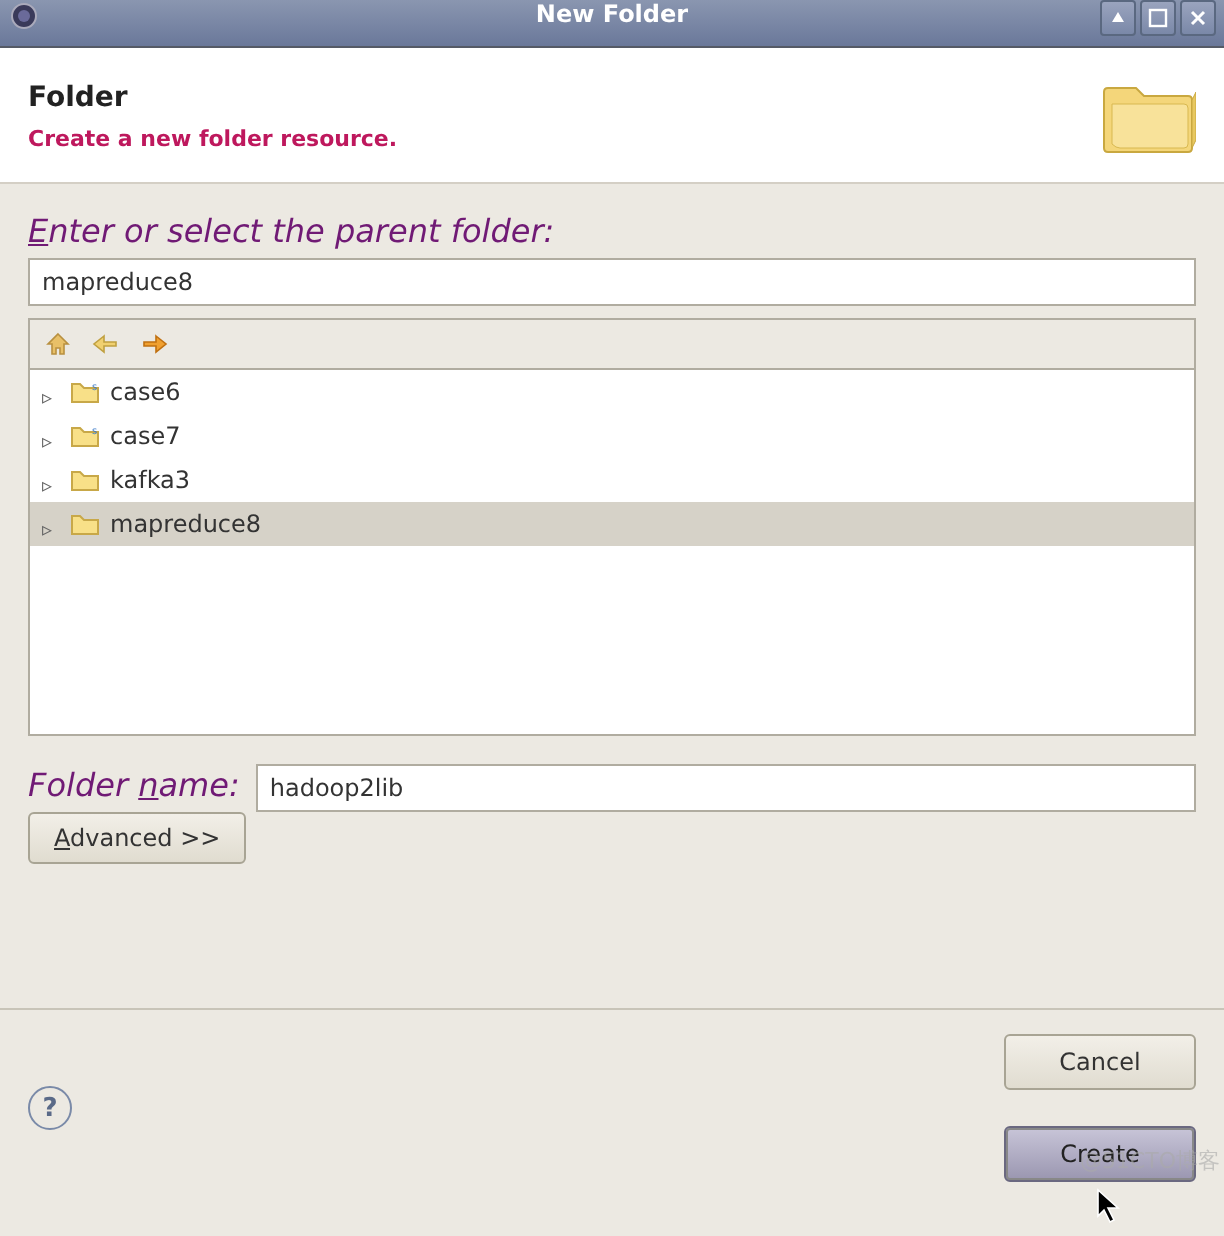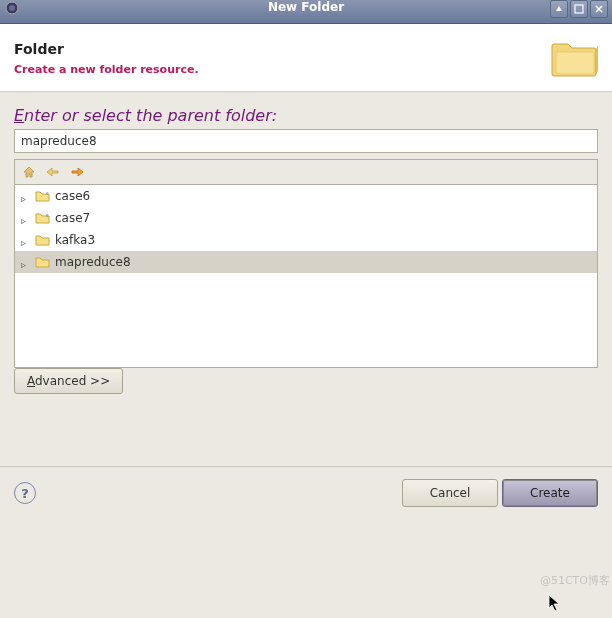--- a/index.html
+++ b/index.html
@@ -40,21 +40,21 @@
 .name-row .text-input { flex: 1; }
 
 
 .adv-row { }
 .btn { background: linear-gradient(to bottom, #f2efe8, #e0dcd0); border: 1px solid #a8a494; border-radius: 3px; padding: 5px 12px; font-size: 12px; color: #333; cursor: pointer; font-family: inherit; }
 
 
 .bottom-sep { border-top: 1px solid #c8c4b8; margin-top: 64px; }
 .bottom { padding: 12px 14px; display: flex; justify-content: space-between; align-items: center; }
 .help-btn { width: 22px; height: 22px; border: 1.5px solid #7a8aa8; border-radius: 50%; display: flex; align-items: center; justify-content: center; color: #5a6a88; font-weight: bold; font-size: 13px; cursor: pointer; }
-.bottom-buttons { display: flex; gap: 4px; }
+.bottom-buttons { display: flex; gap: 18px; flex-direction: column; }
 .bottom-buttons .btn { min-width: 96px; padding: 6px 12px; }
 .btn-primary { background: linear-gradient(to bottom, #c8c5d8, #9a96b0); border: 1px solid #6a6880; color: #222; box-shadow: 0 0 0 1px #888 inset; }
 
 
 .cursor-ptr { position: absolute; pointer-events: none; }
 
 .watermark { position: absolute; right: 2px; bottom: 30px; font-size: 11px; color: #aaa; opacity: 0.6; }
 </style>
 </head>
 <body>
@@ -156,20 +156,24 @@
       <span class="expand-arrow"></span>
       <span class="proj-icon">
           <svg width="16" height="14" viewBox="0 0 16 14">
             <path d="M1 3 L1 12 L14 12 L14 5 L7 5 L5 3 Z" fill="#f8e088" stroke="#c8a848"></path>
           </svg>
         </span>
       <span>mapreduce8</span>
     </div>
   </div>
 
+  <div class="name-row">
+    <label class="label"><span>Folder </span><u>n</u><span>ame:</span></label>
+    <input type="text" class="text-input" value="hadoop2lib" style="">
+  </div>
 
   <div class="adv-row">
     <button class="btn"><u>A</u><span>dvanced &gt;&gt;</span></button>
   </div>
 </div>
 
 <div class="bottom-sep"></div>
 <div class="bottom">
   <div class="help-btn">?</div>
   <div class="bottom-buttons">

